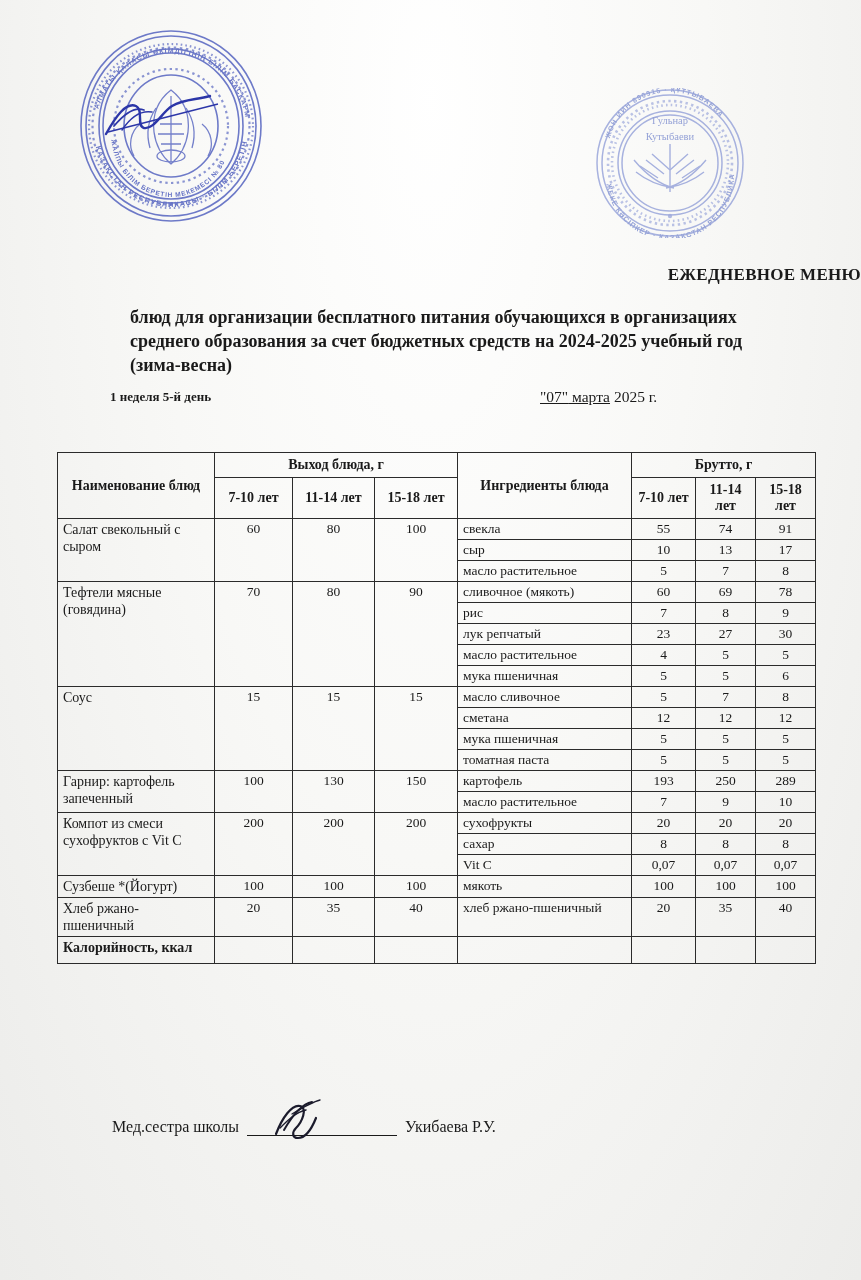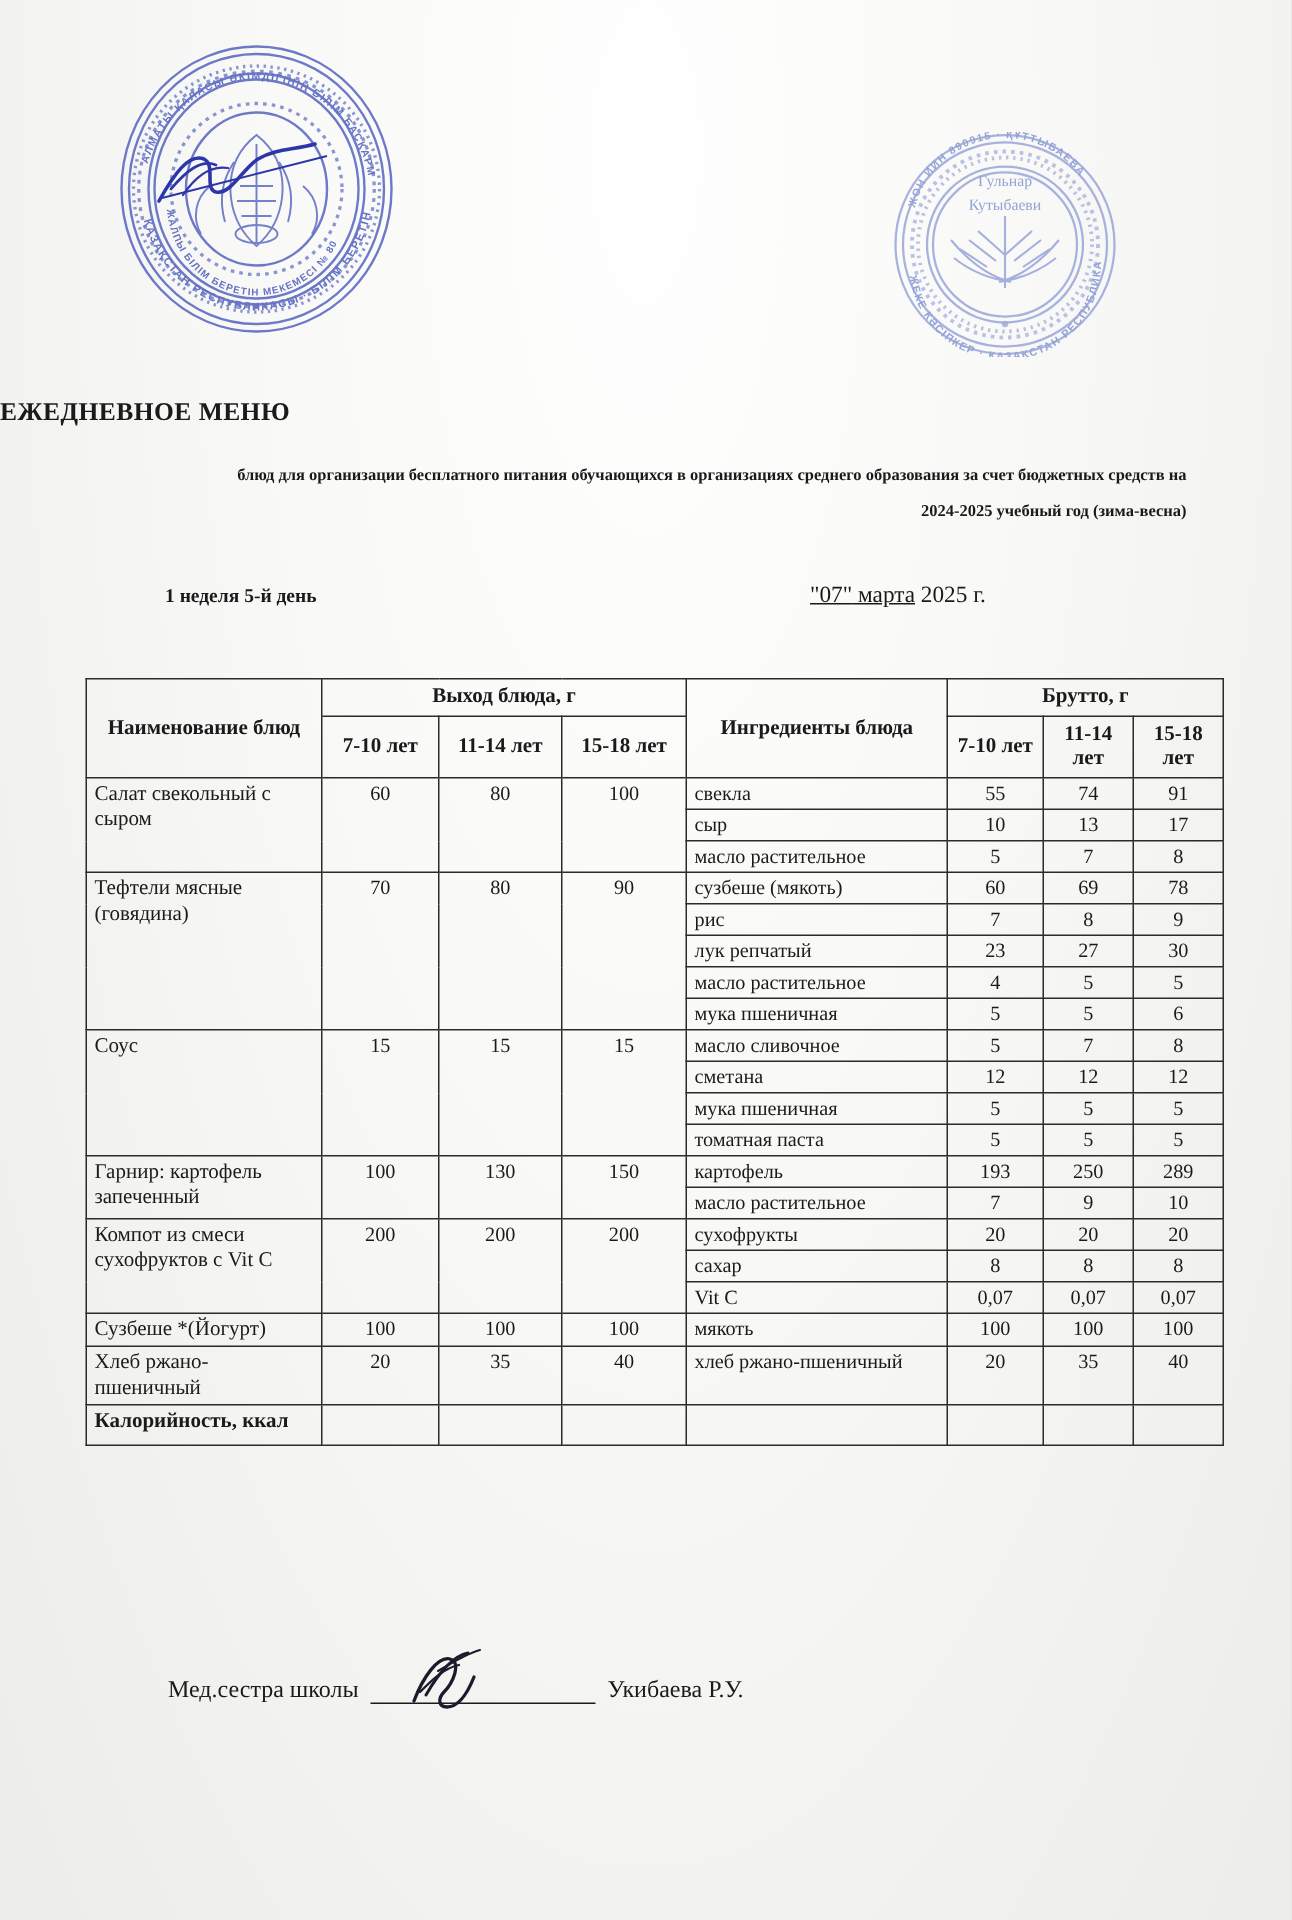--- a/index.html
+++ b/index.html
@@ -59,30 +59,30 @@
     border-bottom: 1px solid #2a2a2a;
     margin-top: 3px;
     height: 0;
   }
   #hdr-left .date-line { margin-top: 10px; display: block; }
 
   
   #doc-title {
     position: absolute;
     left: 0; right: 0; top: 265px;
-    text-align: left;
+    text-align: right;
     font-size: 17px;
     font-weight: bold;
     letter-spacing: .3px;
   }
   #doc-subtitle {
     position: absolute;
     left: 130px; right: 70px; top: 305px;
-    text-align: right;
-    font-size: 11px;
+    text-align: left;
+    font-size: 18px;
     font-weight: bold;
     line-height: 24px;
   }
 
   
   #week-label {
     position: absolute;
     left: 110px; top: 389px;
     font-size: 13px;
     font-weight: bold;
@@ -294,21 +294,21 @@
           <td class="ing">масло растительное</td>
           <td class="num">5</td>
           <td class="num">7</td>
           <td class="num">8</td>
         </tr>
         <tr>
           <td class="dish dish-top" rowspan="5">Тефтели мясные (говядина)</td>
           <td class="num" rowspan="5">70</td>
           <td class="num" rowspan="5">80</td>
           <td class="num" rowspan="5">90</td>
-          <td class="ing">сузбеше (мякоть)</td>
+          <td class="ing">сливочное (мякоть)</td>
           <td class="num">60</td>
           <td class="num">69</td>
           <td class="num">78</td>
         </tr>
         <tr>
           <td class="ing">рис</td>
           <td class="num">7</td>
           <td class="num">8</td>
           <td class="num">9</td>
         </tr>

